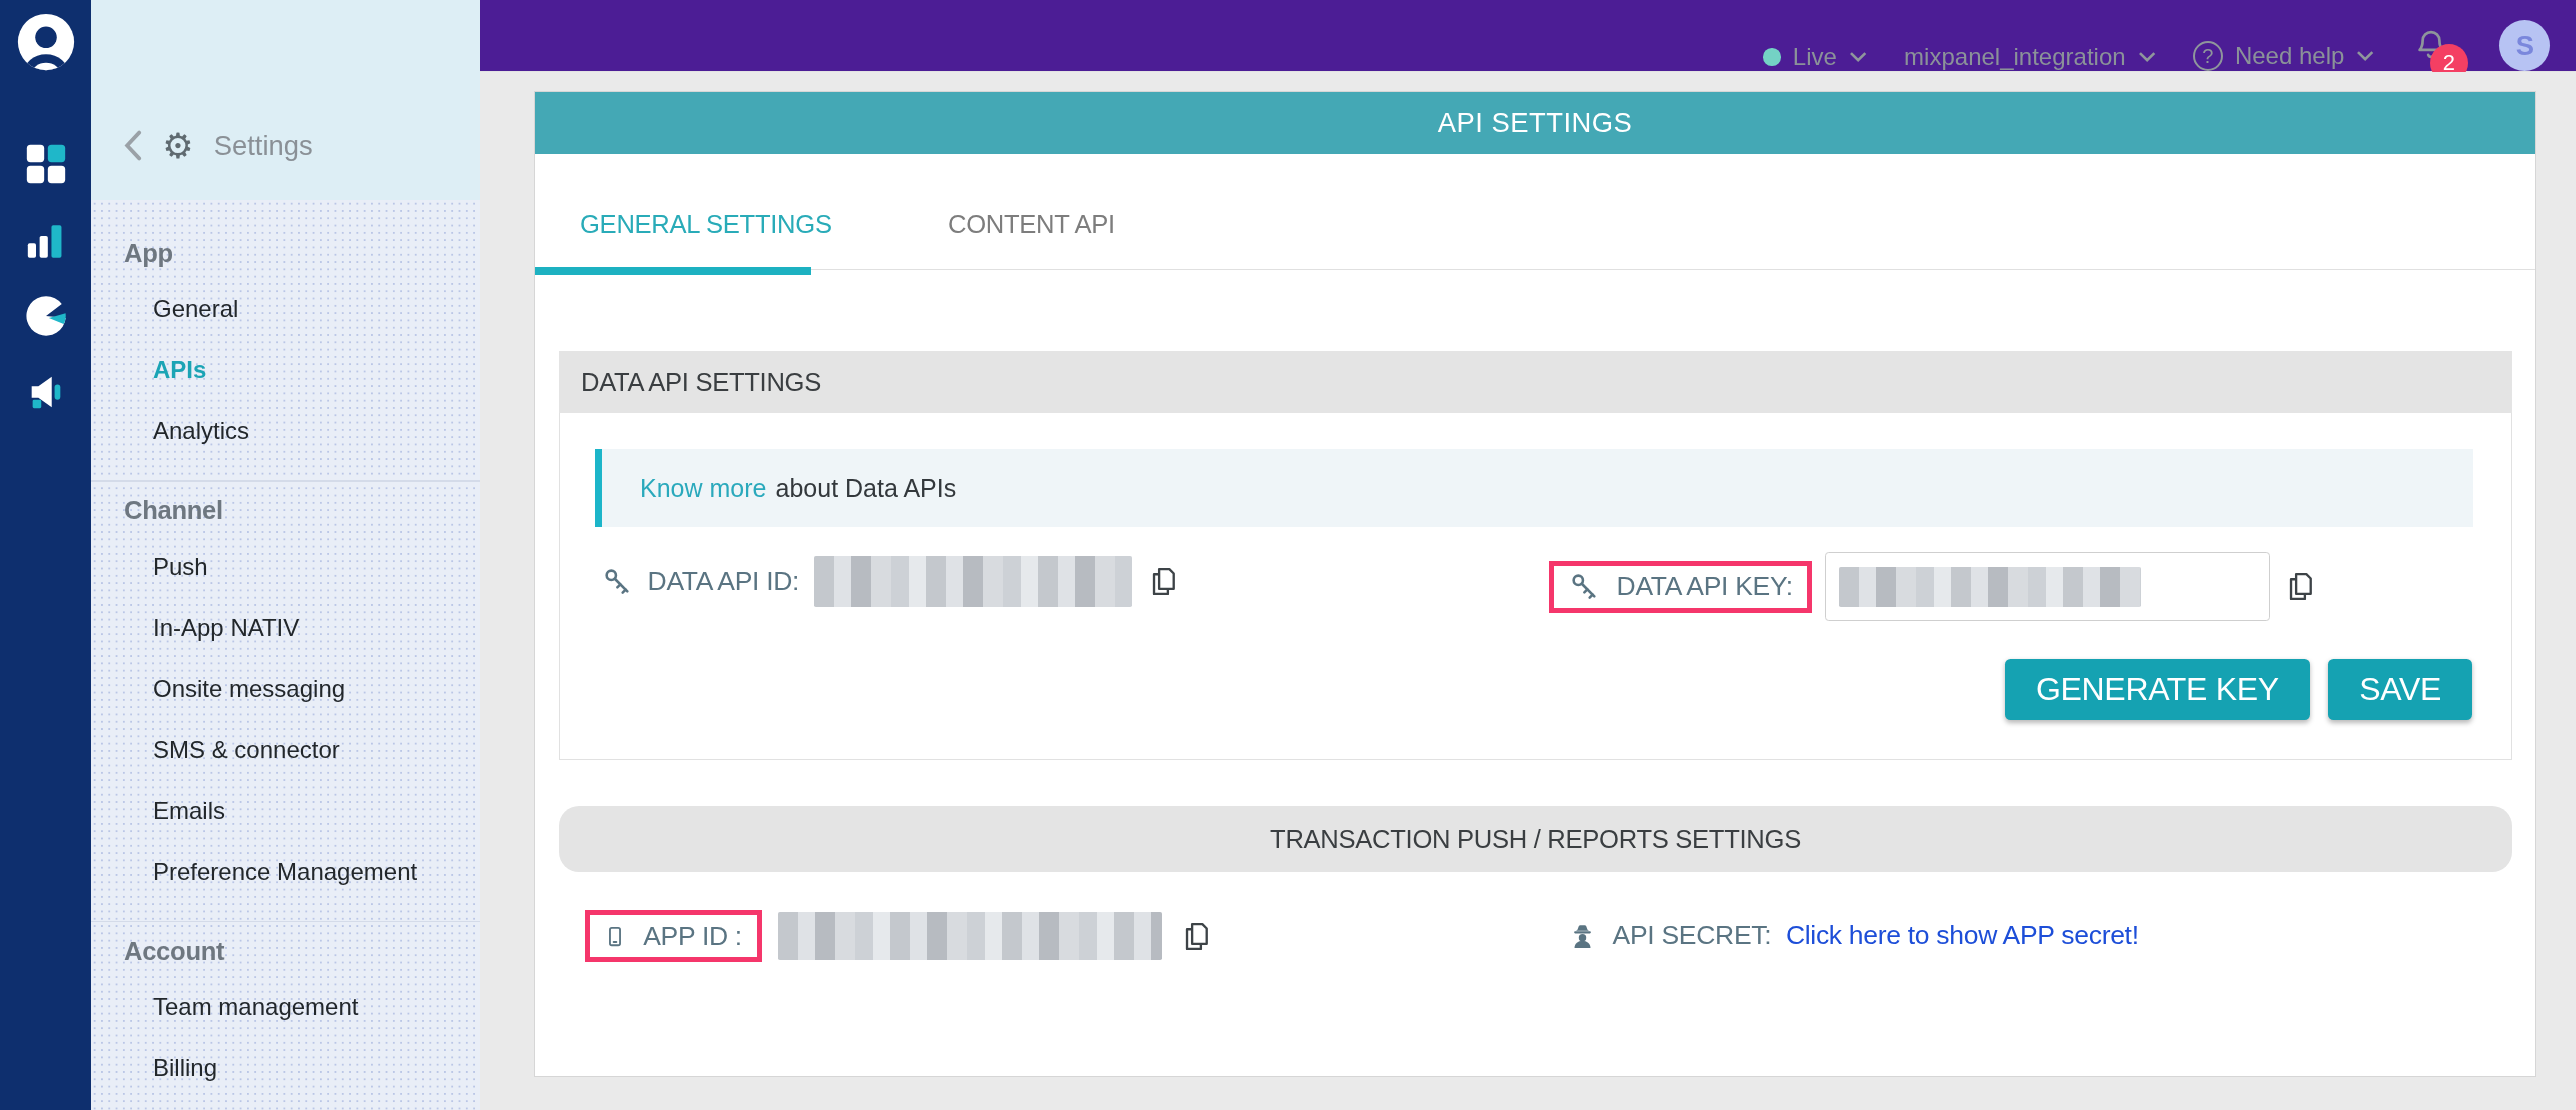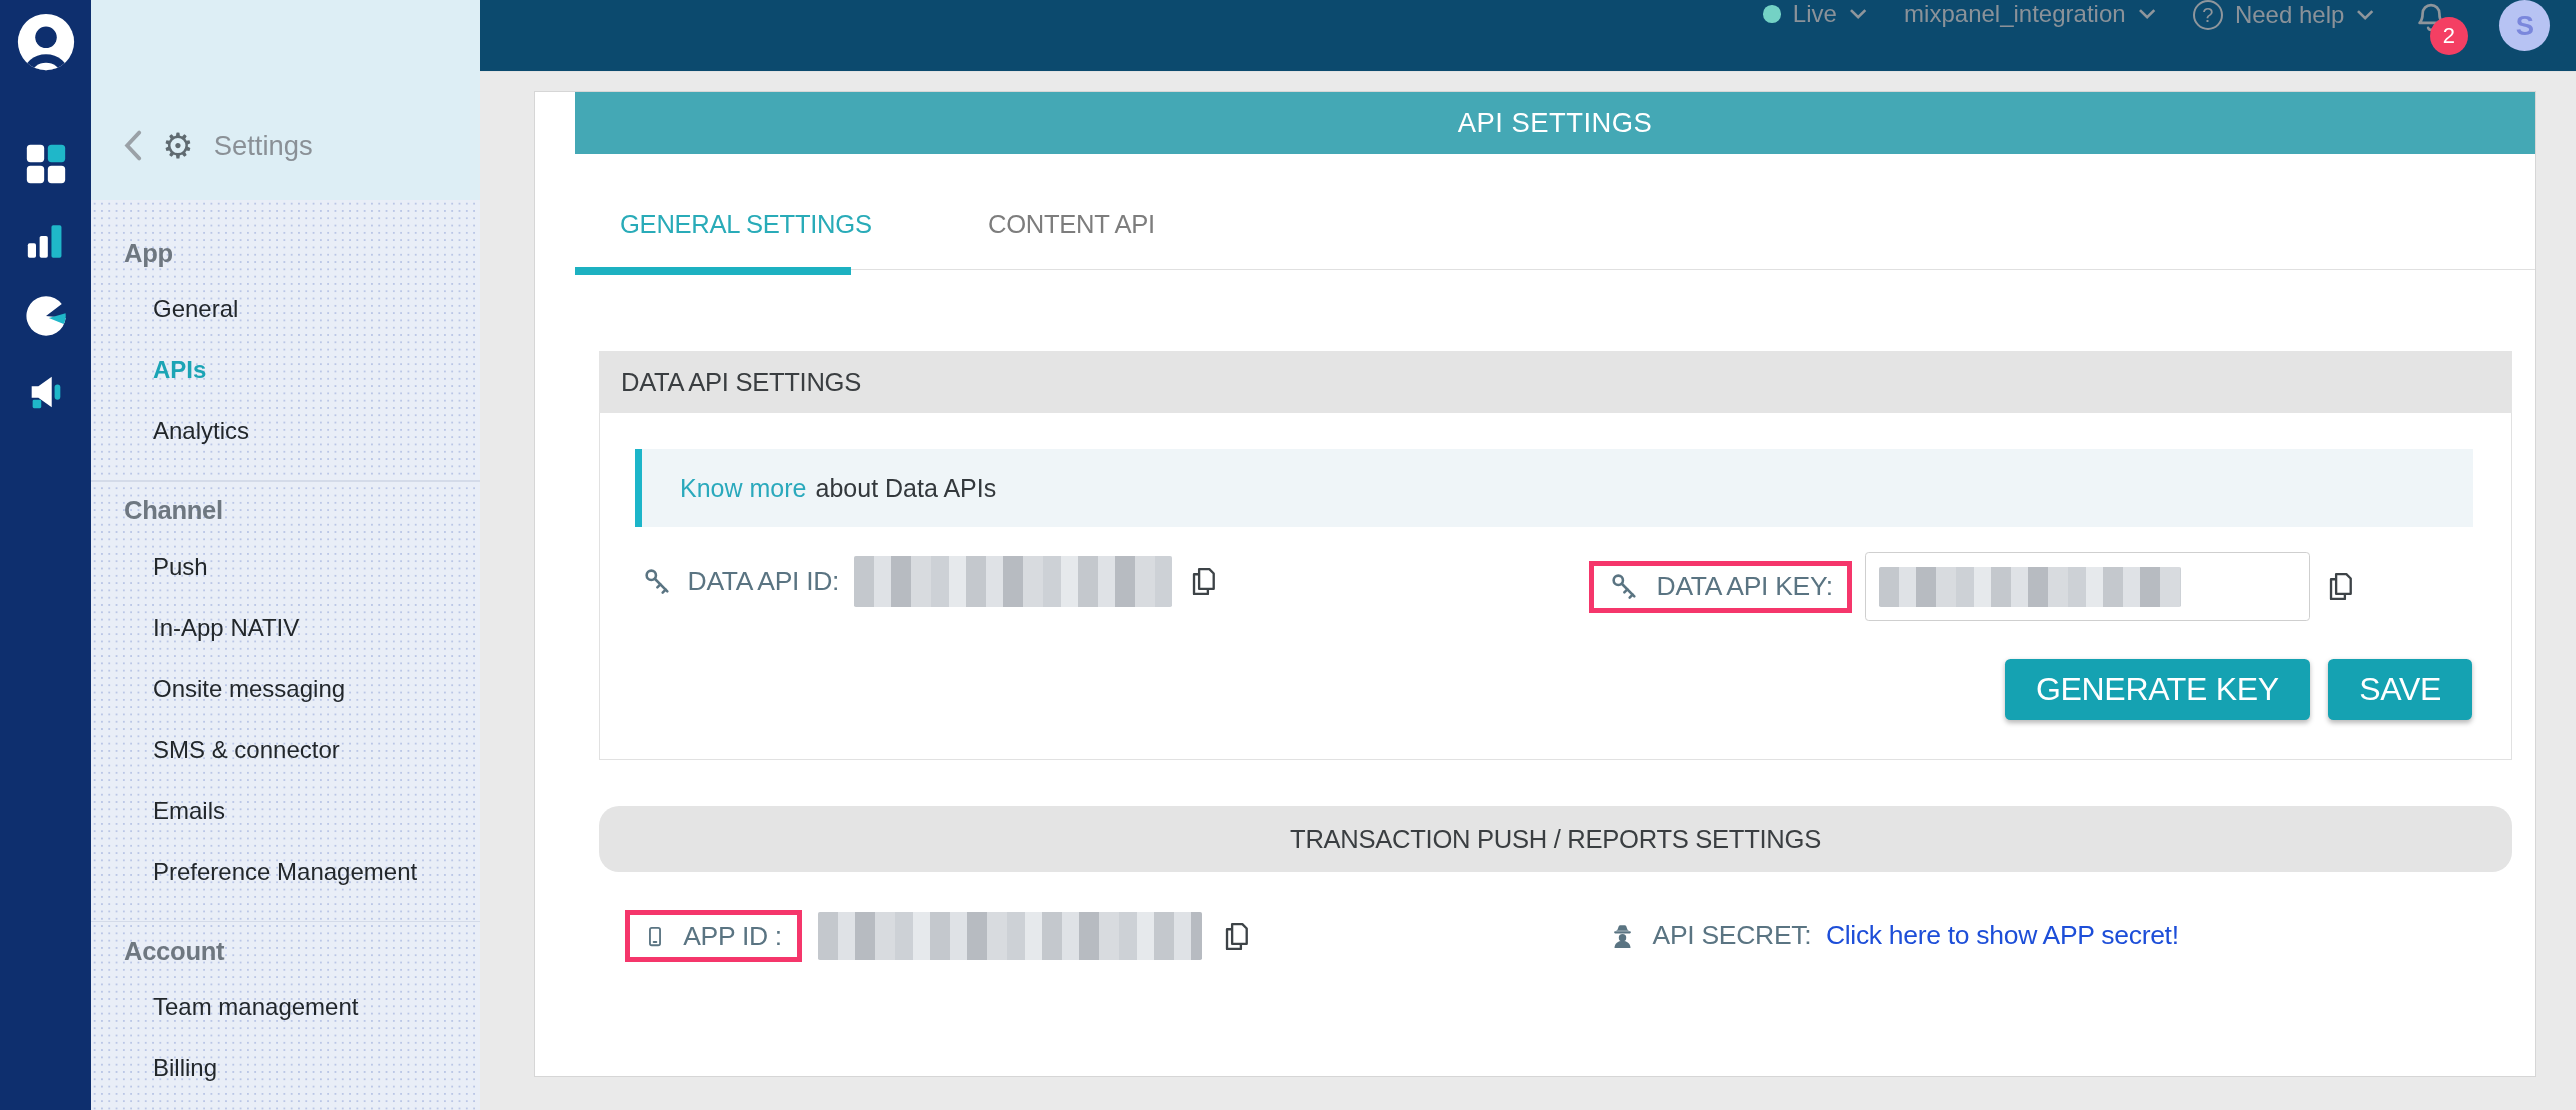--- a/index.html
+++ b/index.html
@@ -27,35 +27,35 @@
     background-color:#e9eef7;
     background-image: radial-gradient(#bac6e6 1.1px, transparent 1.2px);
     background-size:7.3px 7.3px; }
   .side-label { margin:14.6px 0 11px 33px; font-size:25.6px; font-weight:bold; color:#6e7780; letter-spacing:-0.3px; }
   .side-item { padding:16.5px 0 16.5px 62px; font-size:24px; color:#22272b; cursor:pointer; }
   .side-item.active { color:#1ba4b5; font-weight:bold; }
   .side-divider { height:1.8px; background:#d4dbe9; margin:18.3px 0 5.5px 0; }
 
   
   .content { flex:1; display:flex; flex-direction:column; min-width:0; }
-  .topbar { height:72px; background:#0c4a6e; border-bottom:1.8px solid #e3e3e3; display:flex; align-items:flex-start;
+  .topbar { height:72px; background:#4c1d95; border-bottom:1.8px solid #e3e3e3; display:flex; align-items:flex-end;
             justify-content:flex-end; gap:37px; padding-right:25.6px; color:#8b9299; font-size:24px; flex-shrink:0; }
   .tb-group { display:flex; align-items:center; gap:12px; cursor:pointer; }
   .live-dot { width:17.4px; height:17.4px; border-radius:50%; background:#74d2c5; }
   .help-circle { width:30px; height:30px; border-radius:50%; border:2.3px solid #8f969c; display:flex;
                  align-items:center; justify-content:center; font-size:20px; color:#8f969c; }
   .bell-wrap { position:relative; cursor:pointer; margin-right:12.8px; }
   .badge { position:absolute; right:-18.3px; bottom:-11px; width:38px; height:38px; border-radius:50%;
            background:#f43f63; color:#fff; font-size:22px; display:flex; align-items:center; justify-content:center; }
   .avatar { width:51px; height:51px; border-radius:50%; background:#b7c3f3; color:#7a87dc; font-weight:bold;
             font-size:27.4px; display:flex; align-items:center; justify-content:center; cursor:pointer; }
 
   .workspace { flex:1; position:relative; background:#eaeaea; }
   .card { position:absolute; left:54px; top:19px; width:2002px; height:986px; background:#fff;
-          border:1.8px solid #d6d6d6;padding-left:40px; }
+          border:1.8px solid #d6d6d6; }
 
   .banner { height:62px; background:#44a8b5; color:#fff; font-size:27.4px; letter-spacing:0.5px;
             display:flex; align-items:center; justify-content:center; }
 
   .tabs { position:relative; height:116px; border-bottom:1.8px solid #e0e0e0; }
   .tab { position:absolute; top:56px; font-size:25.6px; letter-spacing:-0.3px; cursor:pointer; }
   .tab-general { left:45px; color:#29abb8; }
   .tab-content { left:413px; color:#7d7d7d; }
   .tab-marker { position:absolute; left:0; bottom:-5.5px; width:276px; height:7.3px; background:#1db1c1; }
 

